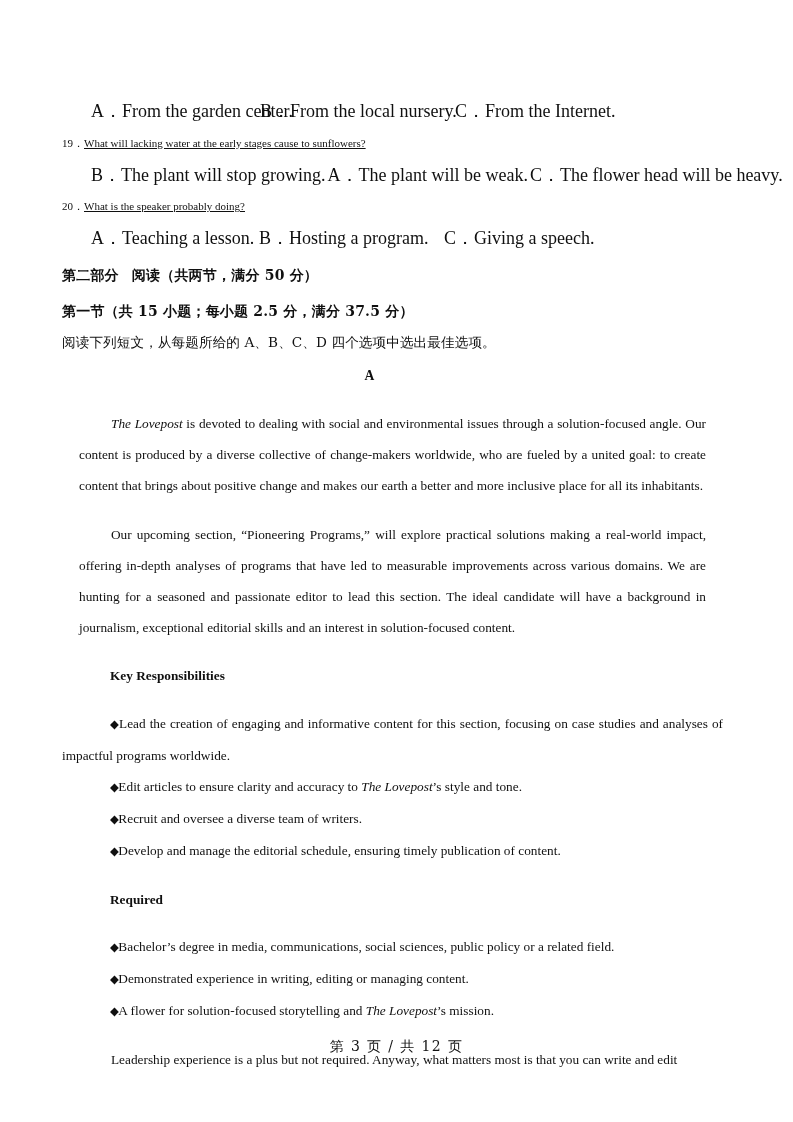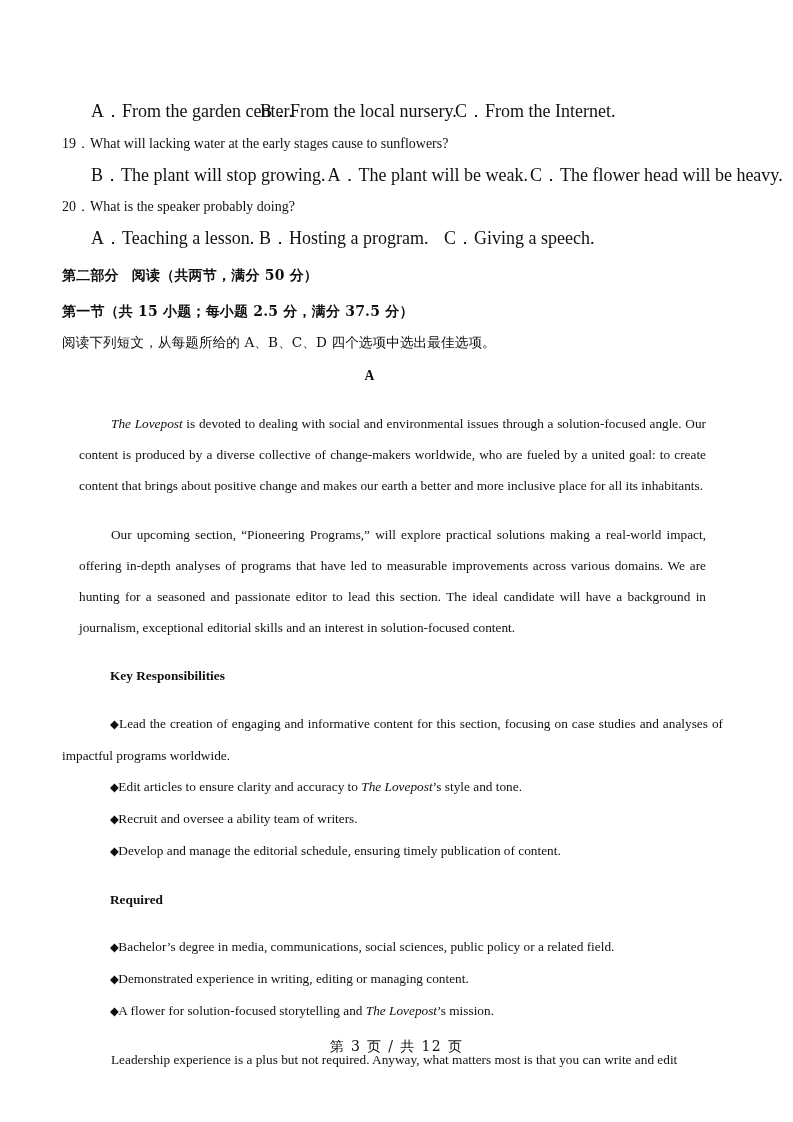--- a/index.html
+++ b/index.html
@@ -28,23 +28,24 @@
   
   .content {
     position: absolute;
     left: 62px;
     top: 96px;
     width: 661px;
   }
 
   
   .q-line {
-    font-size: 14px;
+    font-size: 11px;
     line-height: 31.8px;
     white-space: nowrap;
+    text-decoration: underline;
   }
   .q-num {
     display: inline-block;
   }
   .opt-row {
     font-size: 18px;
     line-height: 31.8px;
     padding-left: 29px;
     width: 632px;
     display: flex;
@@ -183,21 +184,21 @@
     <p class="para"><em>The Lovepost</em><span> is devoted to dealing with social and environmental issues through a solution-focused angle. Our content is produced by a diverse collective of change-makers worldwide, who are fueled by a united goal: to create content that brings about positive change and makes our earth a better and more inclusive place for all its inhabitants.</span></p>
 
     <p class="para">Our upcoming section, “Pioneering Programs,” will explore practical solutions making a real-world impact, offering in-depth analyses of programs that have led to measurable improvements across various domains. We are hunting for a seasoned and passionate editor to lead this section. The ideal candidate will have a background in journalism, exceptional editorial skills and an interest in solution-focused content.</p>
 
     <p class="sub-head">Key Responsibilities</p>
 
     <p class="bullet-para"><span class="dia">◆</span><span>Lead the creation of engaging and informative content for this section, focusing on case studies and analyses of impactful programs worldwide.</span></p>
 
     <p class="bullet-para"><span class="dia">◆</span><span>Edit articles to ensure clarity and accuracy to </span><em>The Lovepost</em><span>’s style and tone.</span></p>
 
-    <p class="bullet-para"><span class="dia">◆</span><span>Recruit and oversee a ability team of writers.</span></p>
+    <p class="bullet-para"><span class="dia">◆</span><span>Recruit and oversee a diverse team of writers.</span></p>
 
     <p class="bullet-para"><span class="dia">◆</span><span>Develop and manage the editorial schedule, ensuring timely publication of content.</span></p>
 
     <p class="sub-head">Required</p>
 
     <p class="bullet-para"><span class="dia">◆</span><span>Bachelor’s degree in media, communications, social sciences, public policy or a related field.</span></p>
 
     <p class="bullet-para"><span class="dia">◆</span><span>Demonstrated experience in writing, editing or managing content.</span></p>
 
 

